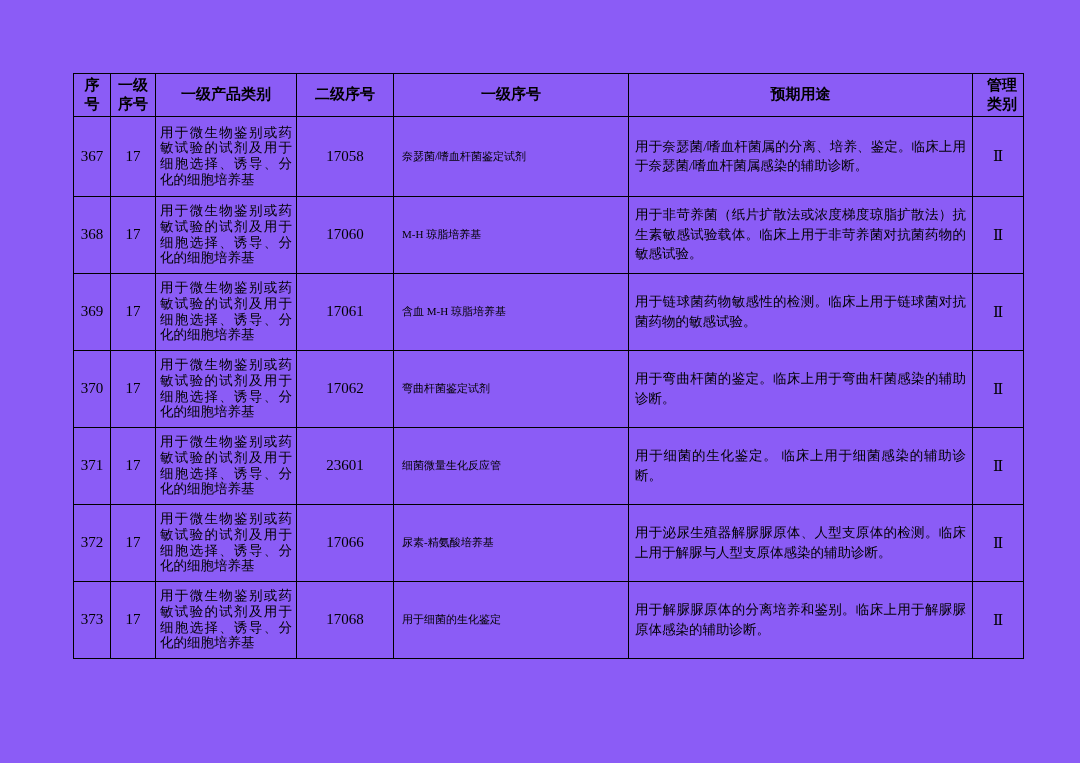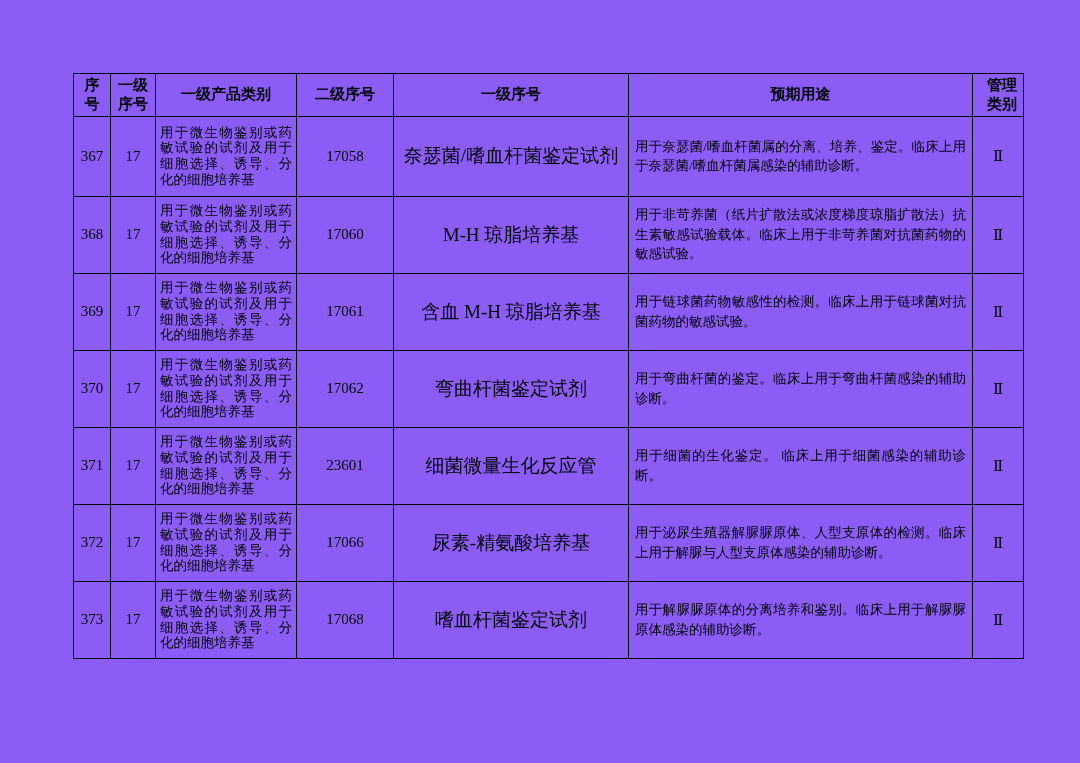--- a/index.html
+++ b/index.html
@@ -51,22 +51,22 @@
   }
   td.cell-category {
     font-size: 13.5px;
     line-height: 15.6px;
     text-align: justify;
     vertical-align: middle;
     padding: 1px 4px;
     margin-left: 20px;
   }
   td.cell-name {
-    font-size: 19px;
-    text-align: center;
+    font-size: 11px;
+    text-align: left;
     vertical-align: middle;
     padding: 2px 8px;
   }
   td.cell-use {
     font-size: 13.5px;
     line-height: 19.5px;
     text-align: justify;
     vertical-align: middle;
     padding: 0 6px;
   }
@@ -154,19 +154,19 @@
         <td class="cell-l2seq">17066</td>
         <td class="cell-name">尿素-精氨酸培养基</td>
         <td class="cell-use">用于泌尿生殖器解脲脲原体、人型支原体的检测。临床上用于解脲与人型支原体感染的辅助诊断。</td>
         <td class="cell-mgmt">Ⅱ</td>
       </tr>
       <tr>
         <td class="cell-seq">373</td>
         <td class="cell-l1seq">17</td>
         <td class="cell-category">用于微生物鉴别或药敏试验的试剂及用于细胞选择、诱导、分化的细胞培养基</td>
         <td class="cell-l2seq">17068</td>
-        <td class="cell-name">嗜血杆菌鉴定试剂</td>
+        <td class="cell-name">用于细菌的生化鉴定</td>
         <td class="cell-use">用于解脲脲原体的分离培养和鉴别。临床上用于解脲脲原体感染的辅助诊断。</td>
         <td class="cell-mgmt">Ⅱ</td>
       </tr>
     </tbody>
   </table>
 </div>
 
 </body></html>

